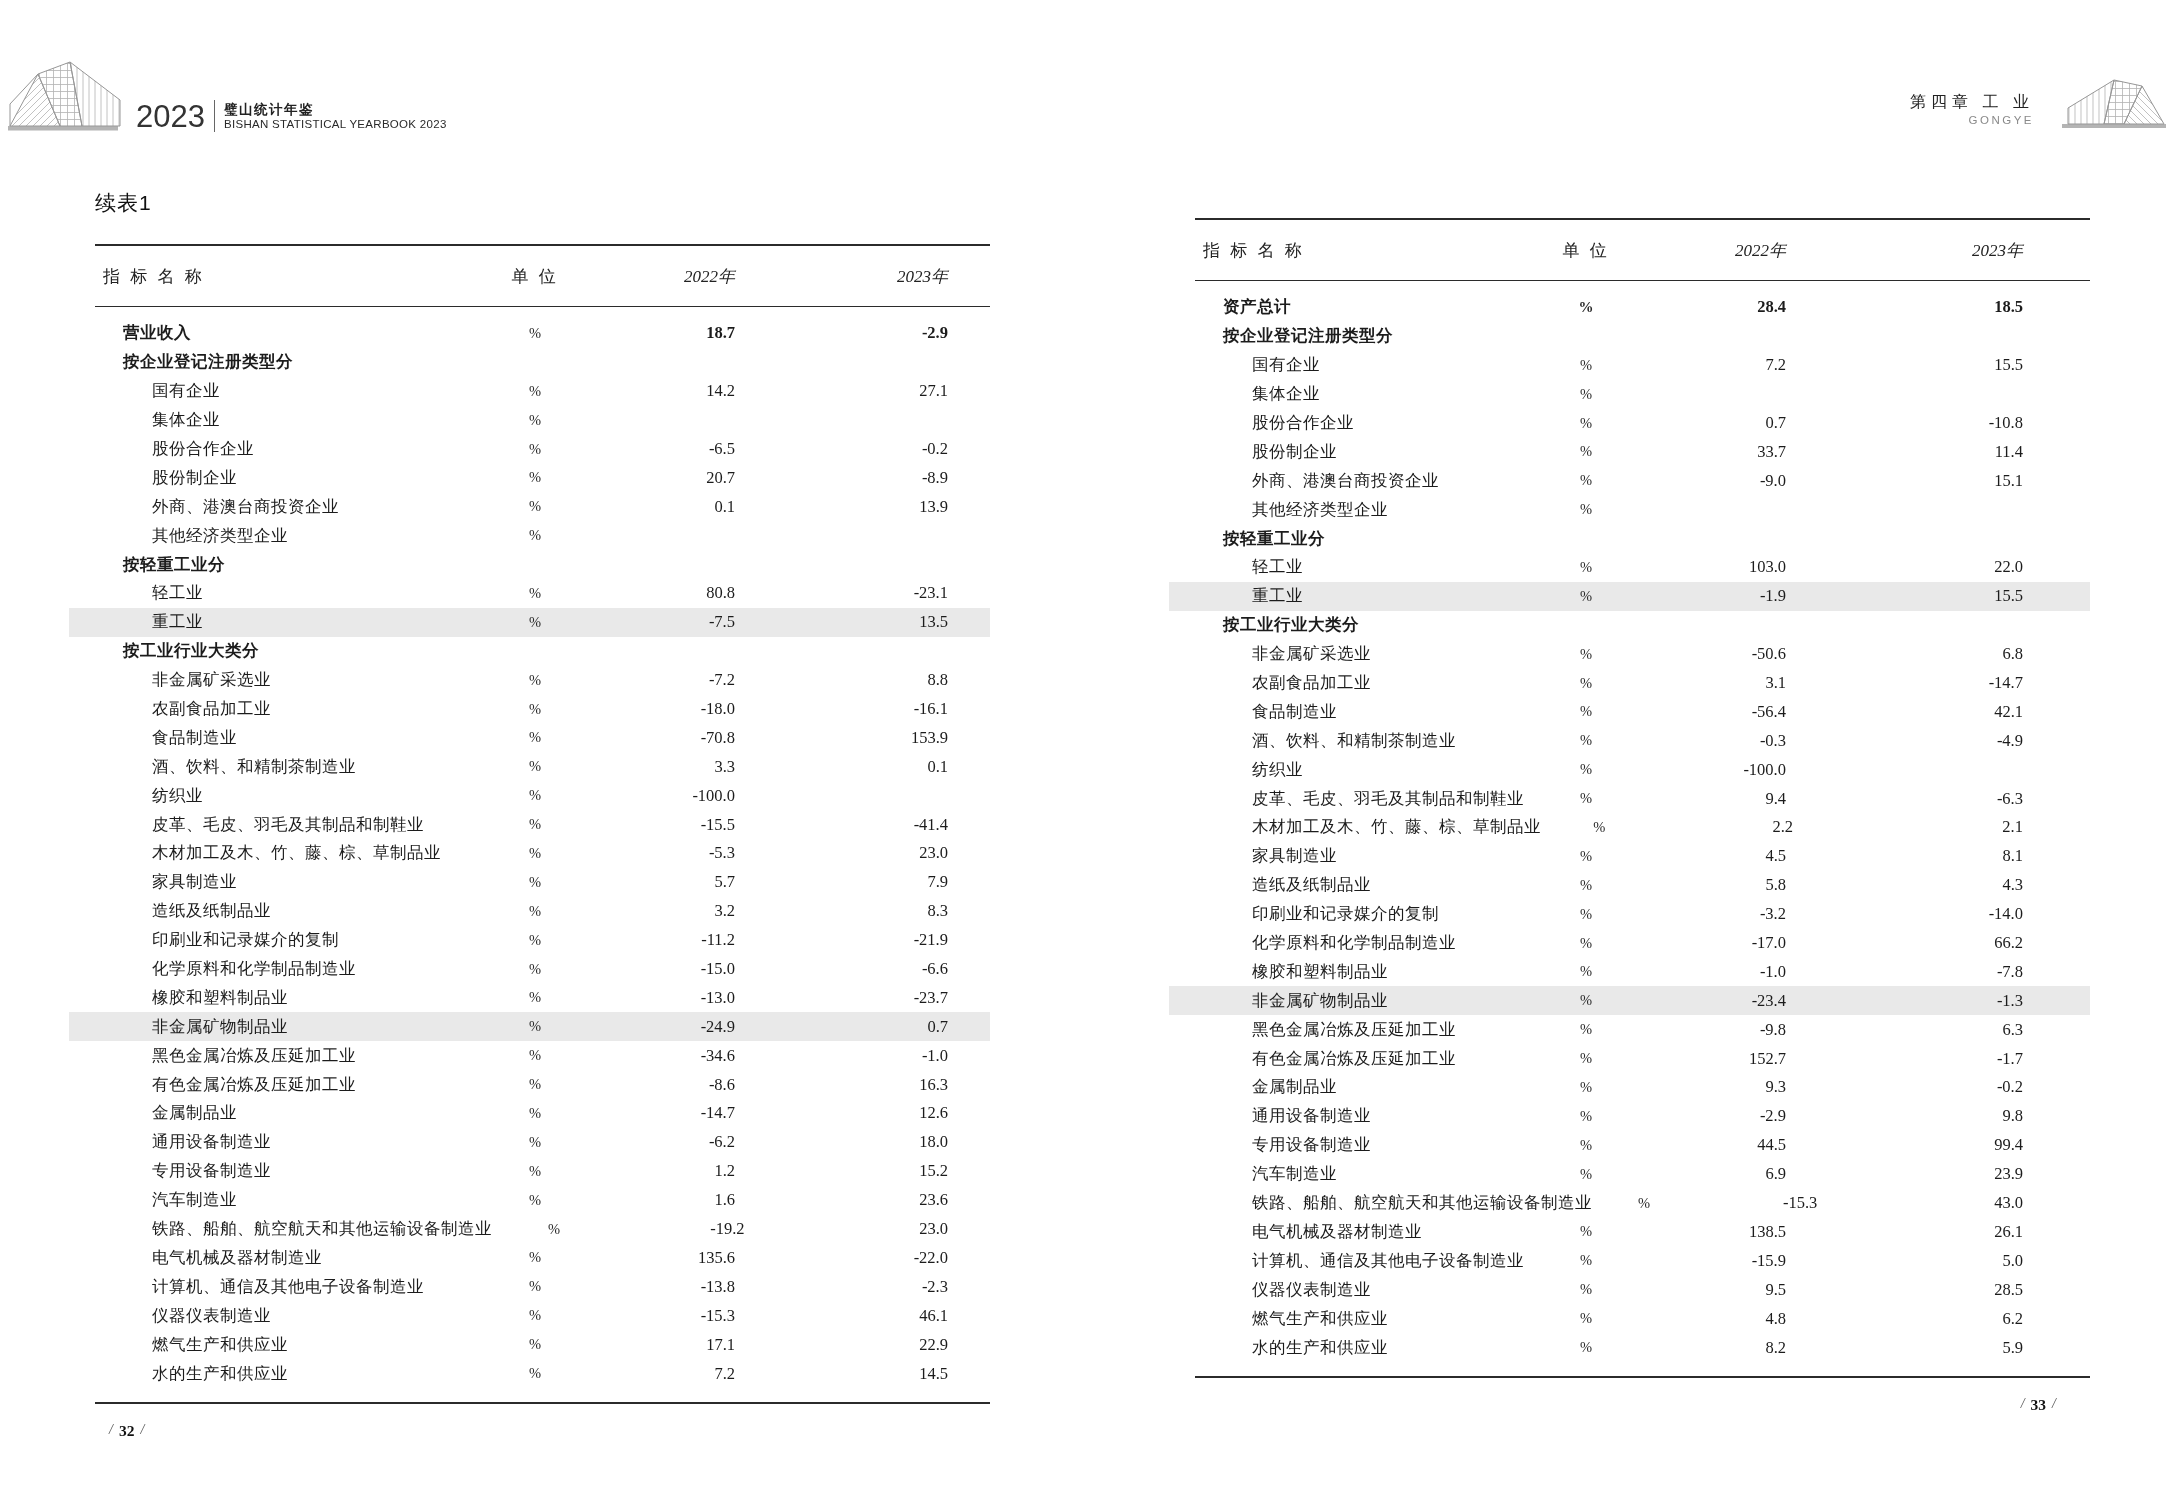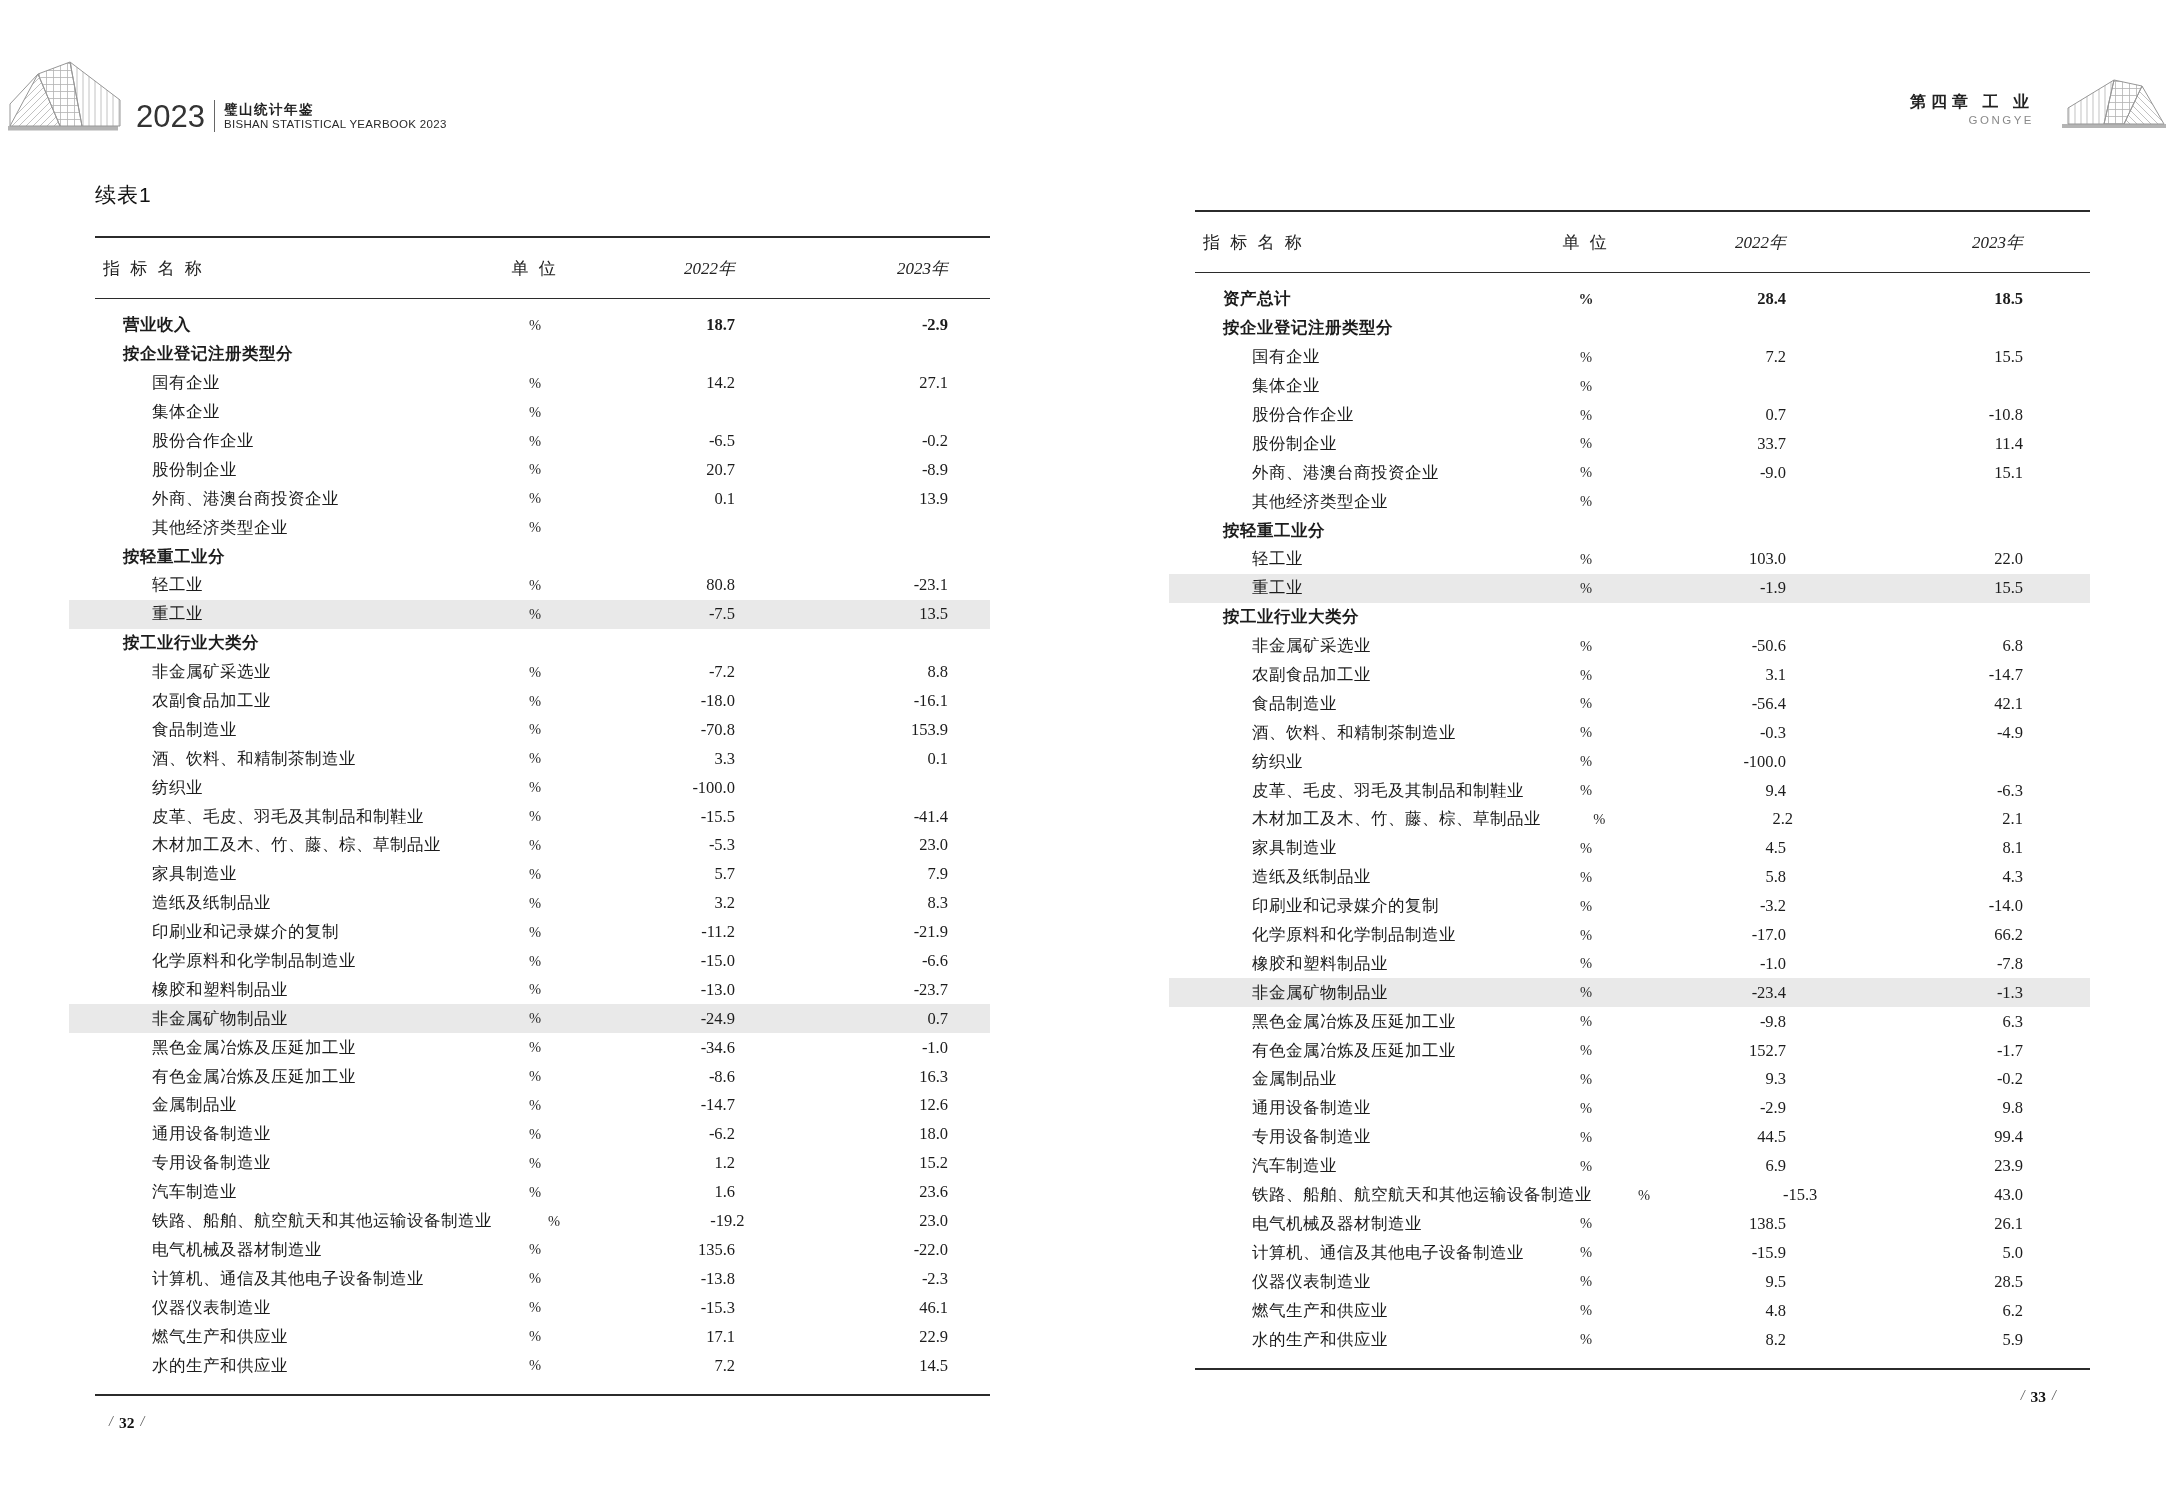--- a/index.html
+++ b/index.html
@@ -14,24 +14,24 @@
   .brand-year{
     font-family:"Liberation Sans","DejaVu Sans",sans-serif;
     font-size:31px;font-weight:400;color:#333;letter-spacing:0px;line-height:1;
   }
   .brand-vr{width:1px;height:32px;background:#666;margin:0 9px;}
   .brand-titles{display:flex;flex-direction:column;justify-content:center;}
   .brand-cn{font-family:"Liberation Sans","DejaVu Sans",sans-serif;font-size:13.5px;font-weight:700;color:#222;letter-spacing:1.5px;line-height:15px;}
   .brand-en{font-family:"Liberation Sans","DejaVu Sans",sans-serif;font-size:11.5px;font-weight:500;color:#2a2a2a;letter-spacing:0.3px;line-height:14px;}
   .hdr-right{position:absolute;right:12px;top:78px;display:flex;align-items:flex-end;}
   .chapter{display:flex;flex-direction:column;align-items:flex-end;margin-right:12px;margin-bottom:2px;}
-  .chapter-cn{font-family:"Liberation Sans","DejaVu Sans",sans-serif;font-size:16px;font-weight:700;color:#222;letter-spacing:5px;line-height:18px;}
+  .chapter-cn{font-family:"Liberation Sans","DejaVu Sans",sans-serif;font-size:16px;font-weight:400;color:#222;letter-spacing:5px;line-height:18px;}
   .chapter-en{font-family:"Liberation Sans","DejaVu Sans",sans-serif;font-size:11.5px;color:#8a8a8a;letter-spacing:2.5px;line-height:15px;margin-top:2px;}
   
-  .twrap{position:absolute;top:182px;width:895px;}
+  .twrap{position:absolute;top:190px;width:895px;}
   .twrap.t1{left:95px;}
   .twrap.t2{left:1195px;}
   .tcaption{
     font-family:"Liberation Sans","DejaVu Sans",sans-serif;
     font-size:21px;font-weight:500;color:#111;line-height:26px;letter-spacing:1px;
   }
   .tbl{margin-top:28px;border-top:2.5px solid #2b2b2b;border-bottom:2.5px solid #2b2b2b;}
   .thead{display:flex;align-items:center;height:60px;border-bottom:1.2px solid #2b2b2b;font-size:17px;color:#222;}
   .h-name{flex:1;padding-left:8px;letter-spacing:3px;}
   .h-unit{text-align:center;letter-spacing:3px;}

